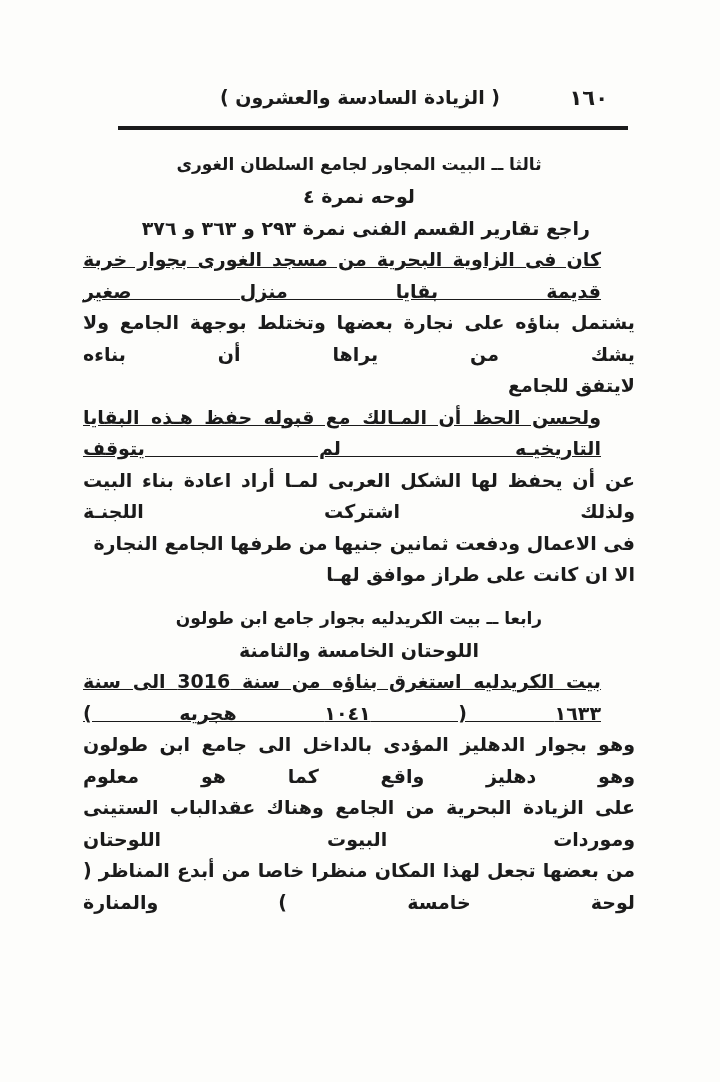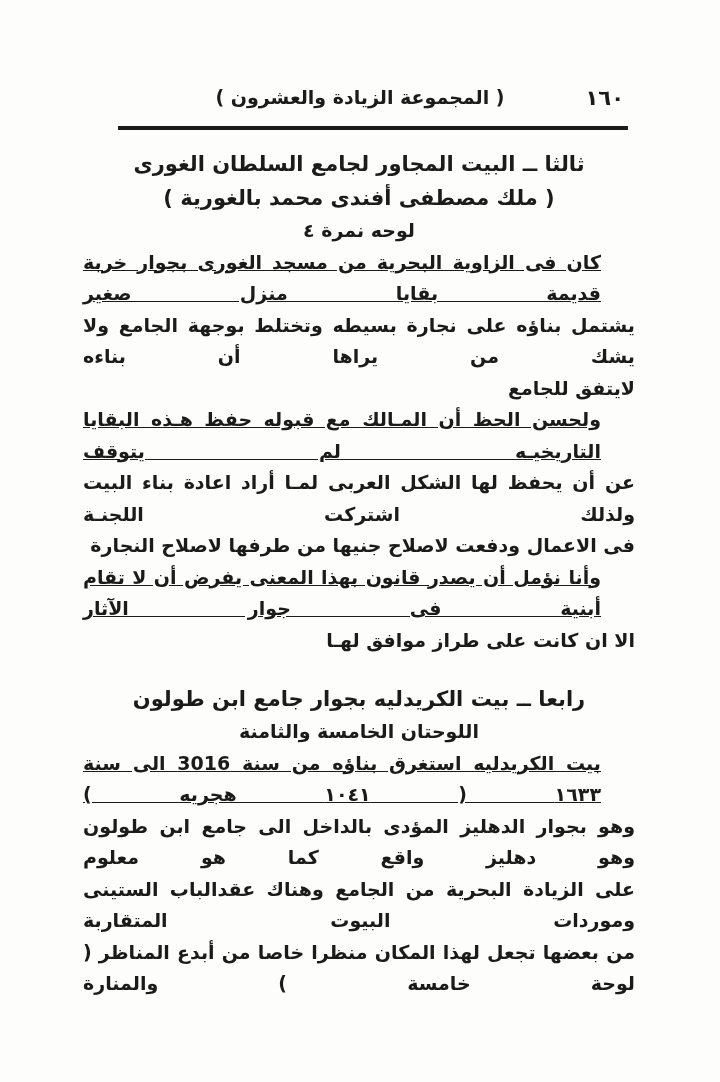--- a/index.html
+++ b/index.html
@@ -19,21 +19,21 @@
   .pg-header {
     position: relative;
     padding-top: 86px;
     text-align: center;
     font-size: 19px;
     font-weight: bold;
   }
   .pg-num {
     position: absolute;
     top: 86px;
-    right: 96px;
+    right: 112px;
     font-size: 21px;
     font-weight: bold;
     letter-spacing: 2px;
   }
   .rule {
     position: absolute;
     top: 126px;
     right: 92px;
     width: 510px;
     height: 3px;
@@ -54,52 +54,51 @@
   }
   .line.j {
     text-align: justify;
     text-align-last: justify;
   }
   .line.center {
     text-align: center;
     text-align-last: center;
   }
   .line.lg {
-    font-size: 21px;
+    font-size: 17px;
     line-height: 34px;
   }
   .line.indent { padding-right: 34px; text-decoration: underline; }
   .line.ref { padding-right: 45px; }
-  .line.mt { margin-top: 26px; text-align: right; }
+  .line.mt { margin-top: 10px; text-align: right; }
 </style>
 </head>
 <body>
 
 <div class="page" style="--ink: #1b1b1b; --paper: #fdfdfb;">
 
   <header class="pg-header">
     <span class="pg-num">١٦٠</span>
-    <span class="pg-title">( المجموعة الزيادة والعشرون )</span>
+    <span class="pg-title">( الزيادة السادسة والعشرون )</span>
   </header>
 
   <div class="rule"></div>
 
   <main class="body-text" id="body-lines">
       <div class="line center lg">ثالثا ــ البيت المجاور لجامع السلطان الغورى</div>
-      <div class="line center lg">( ملك مصطفى أفندى محمد بالغورية )</div>
       <div class="line center">لوحه نمرة ٤</div>
+      <div class="line ref">راجع تقارير القسم الفنى نمرة ٢٩٣ و ٣٦٣ و ٣٧٦</div>
       <div class="line indent j">كان فى الزاوية البحرية من مسجد الغورى بجوار خربة قديمة بقايا منزل صغير</div>
-      <div class="line j">يشتمل بناؤه على نجارة بسيطه وتختلط بوجهة الجامع ولا يشك من يراها أن بناءه</div>
+      <div class="line j">يشتمل بناؤه على نجارة بعضها وتختلط بوجهة الجامع ولا يشك من يراها أن بناءه</div>
       <div class="line plain">لايتفق للجامع</div>
       <div class="line indent j">ولحسن الحظ أن المـالك مع قبوله حفظ هـذه البقايا التاريخيـه لم يتوقف</div>
       <div class="line j">عن أن يحفظ لها الشكل العربى لمـا أراد اعادة بناء البيت  ولذلك اشتركت اللجنـة</div>
-      <div class="line plain">فى الاعمال ودفعت لاصلاح جنيها من طرفها لاصلاح النجارة</div>
-      <div class="line indent j">وأنا نؤمل أن يصدر قانون بهذا المعنى يفرض أن لا تقام أبنية فى جوار الآثار</div>
+      <div class="line plain">فى الاعمال ودفعت ثمانين جنيها من طرفها الجامع النجارة</div>
       <div class="line plain">الا ان كانت على طراز موافق لهـا</div>
       <div class="line center lg mt">رابعا ــ بيت الكريدليه بجوار جامع ابن طولون</div>
       <div class="line center">اللوحتان الخامسة والثامنة</div>
       <div class="line indent j">بيت الكريدليه استغرق بناؤه من سنة 3016 الى سنة ١٦٣٣ ( ١٠٤١ هجريه )</div>
       <div class="line j">وهو بجوار الدهليز المؤدى بالداخل الى جامع ابن طولون وهو دهليز واقع كما هو معلوم</div>
-      <div class="line j">على الزيادة البحرية من الجامع وهناك عقدالباب الستينى وموردات البيوت المتقاربة</div>
+      <div class="line j">على الزيادة البحرية من الجامع وهناك عقدالباب الستينى وموردات البيوت اللوحتان</div>
       <div class="line j">من بعضها تجعل لهذا المكان منظرا خاصا من أبدع المناظر ( لوحة خامسة ) والمنارة</div>
     </main>
 
 </div>
 
 </body></html>

